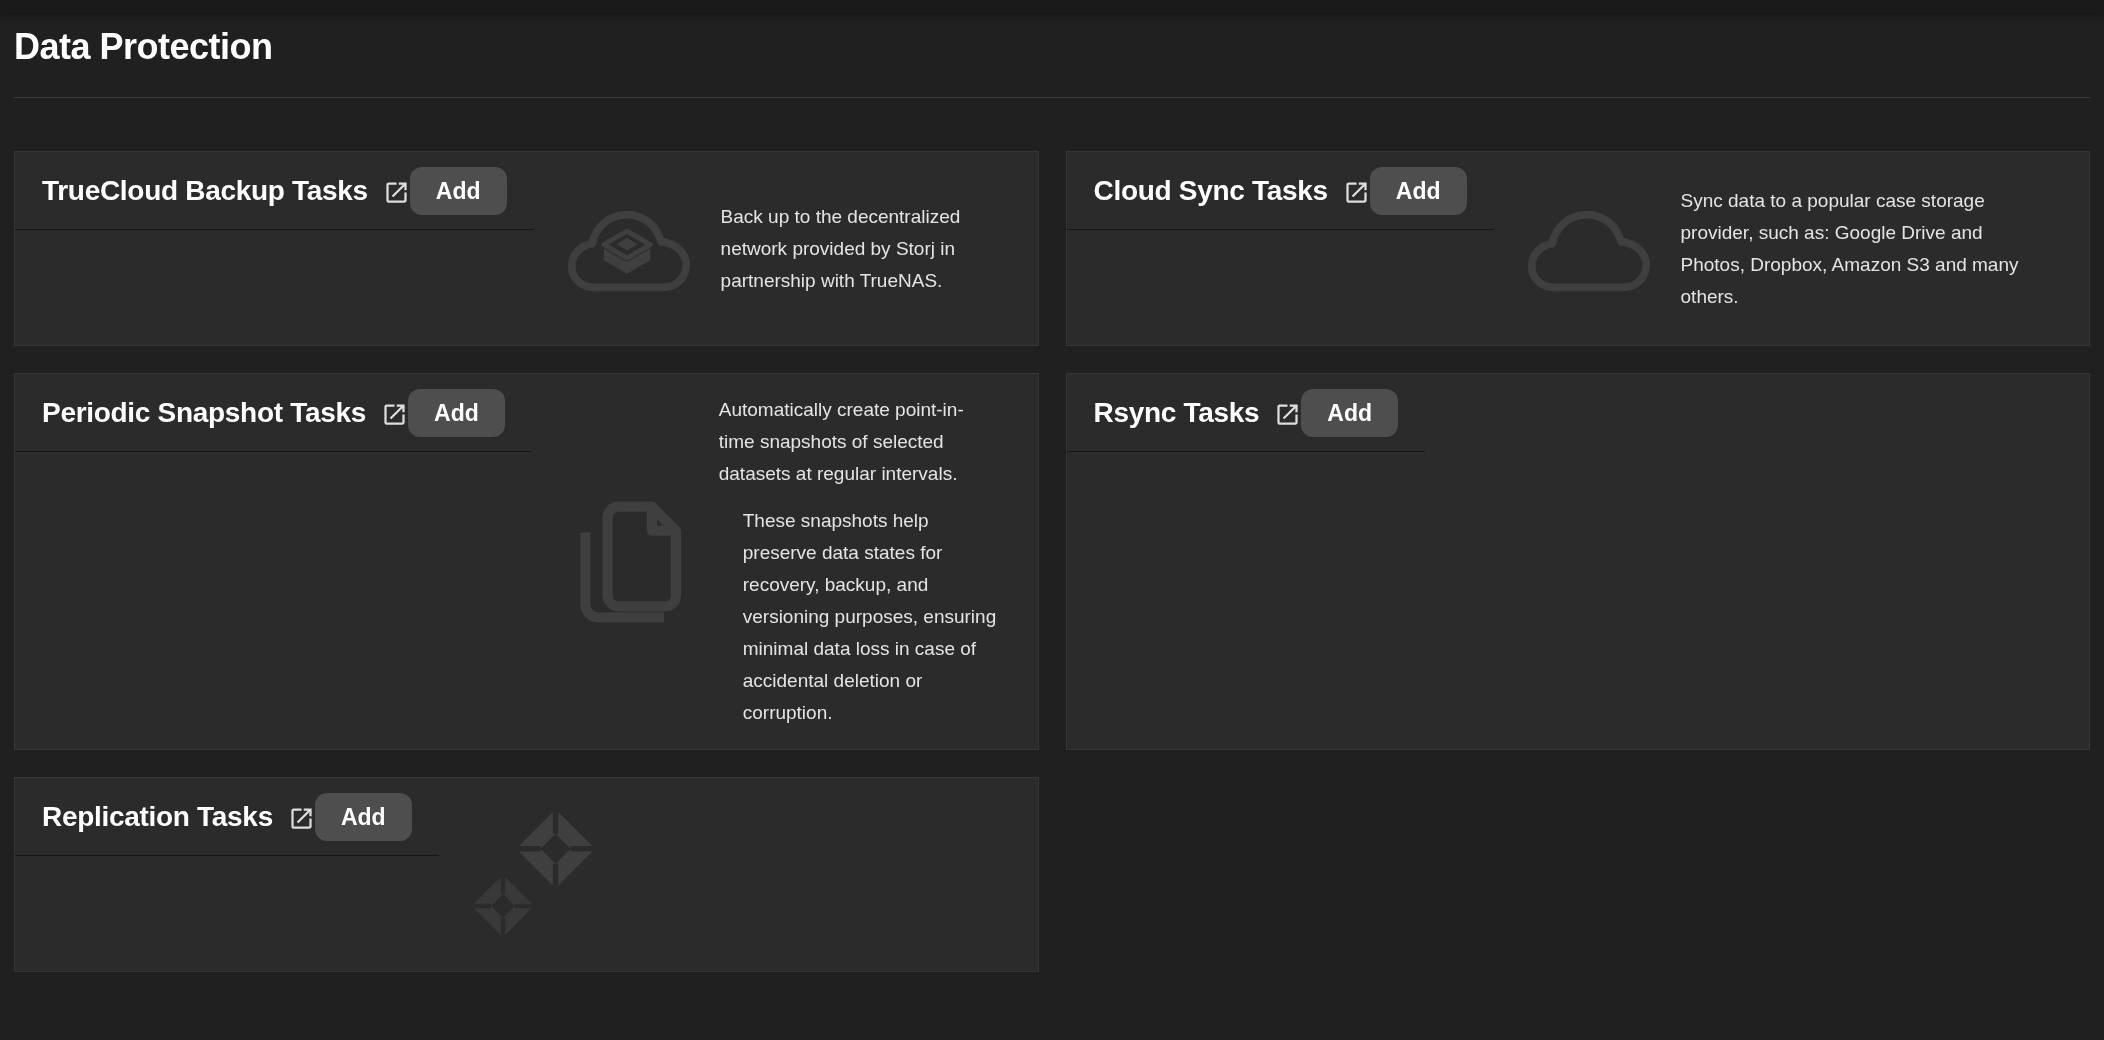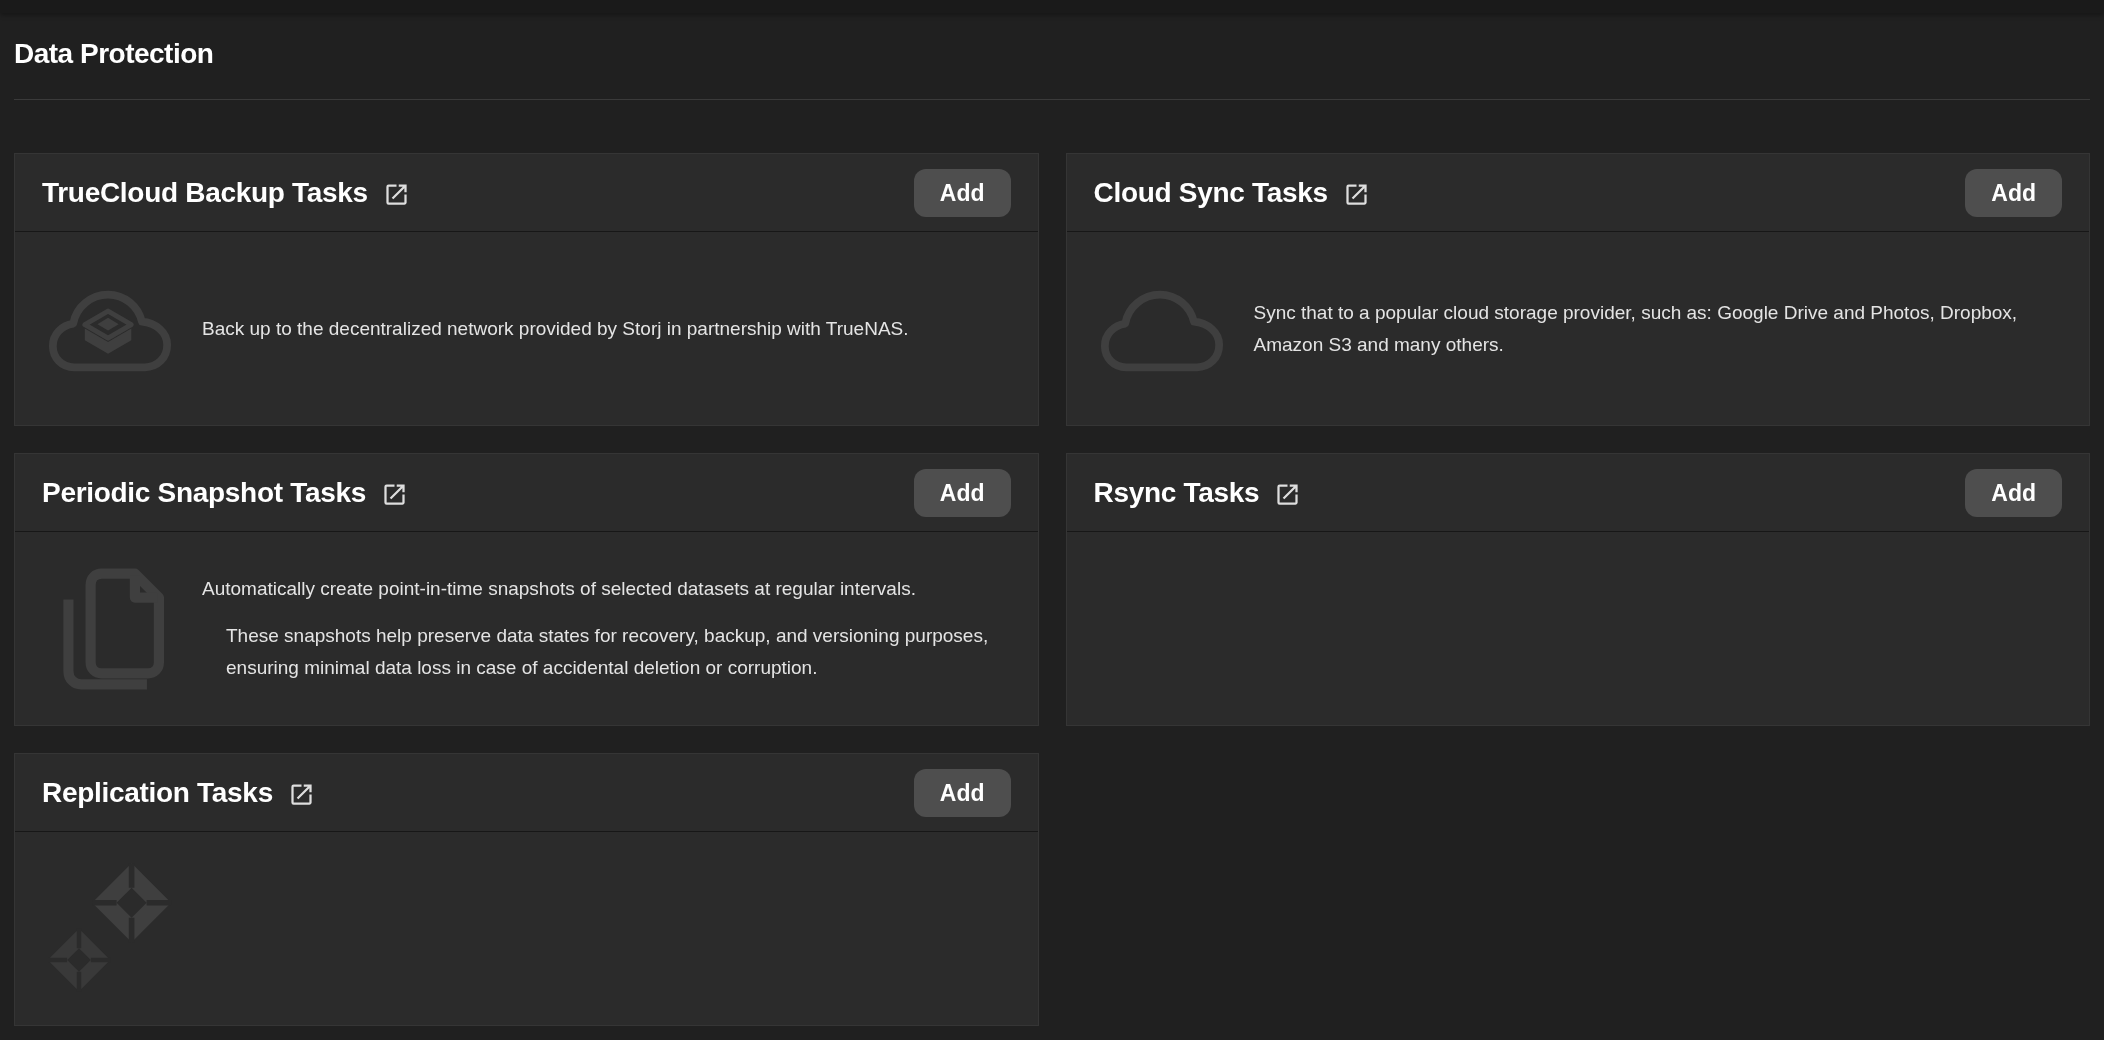--- a/index.html
+++ b/index.html
@@ -10,42 +10,42 @@
     overflow: hidden;
   }
   body { position: relative; }
   .top-shade {
     position: absolute; top: 0; left: 0; right: 0; height: 13px;
     background: #1a1a1a;
     box-shadow: 0 2px 5px rgba(0,0,0,0.35);
   }
   .page { padding: 0 14px; position: relative; }
   .page-title {
-    padding-top: 38px;
-    font-size: 28px;
+    padding-top: 26px;
+    font-size: 36px;
     font-weight: bold;
     letter-spacing: -0.5px;
     color: var(--title-color, #ffffff);
   }
   .title-divider {
     border: none;
     border-top: 1px solid var(--divider-color, #3a3a3a);
     margin-top: 29px;
   }
   .cards-grid {
     display: grid;
     grid-template-columns: 1fr 1fr;
     gap: 27px;
     margin-top: 53px;
   }
   .card {
     background: var(--card-bg, #2b2b2b);
     border: 1px solid var(--card-border, #353535);
     display: flex;
-    flex-direction: column;
+    flex-direction: row;
   }
   .card-header {
     height: 78px;
     flex-shrink: 0;
     display: flex;
     align-items: center;
     justify-content: space-between;
     padding: 0 27px;
     border-bottom: 1px solid rgba(0,0,0,0.45);
   }
@@ -143,21 +143,21 @@
         </div>
         <button class="add-btn">Add</button>
       </div>
       <div class="card-body">
         <div class="icon-box">
           <svg width="124" height="97" viewBox="0 0 128 100">
             <path d="M 27 90 C 14 90 5 80 5 68 C 5 56 14 47 26 45 C 29 28 44 15 62 15 C 79 15 93 27 97 43 C 111 44 123 54 123 67 C 123 80 113 90 100 90 Z" fill="none" stroke="currentColor" stroke-width="8" stroke-linejoin="round"></path>
           </svg>
         </div>
         <div class="desc">
-            <p>Sync that to a popular cloud storage provider, such as: Google Drive and Photos, Dropbox, Amazon S3 and many others.</p>
+            <p>Sync data to a popular case storage provider, such as: Google Drive and Photos, Dropbox, Amazon S3 and many others.</p>
           </div>
       </div>
     </div>
 
     <div class="card">
       <div class="card-header">
         <div class="card-title">
           <span>Periodic Snapshot Tasks</span>
           <svg class="ext-icon" viewBox="0 0 24 24">
             <path fill="currentColor" d="M19 19H5V5h7V3H5a2 2 0 0 0-2 2v14a2 2 0 0 0 2 2h14c1.1 0 2-.9 2-2v-7h-2v7zM14 3v2h3.59l-9.83 9.83 1.41 1.41L19 6.41V10h2V3h-7z"></path>

